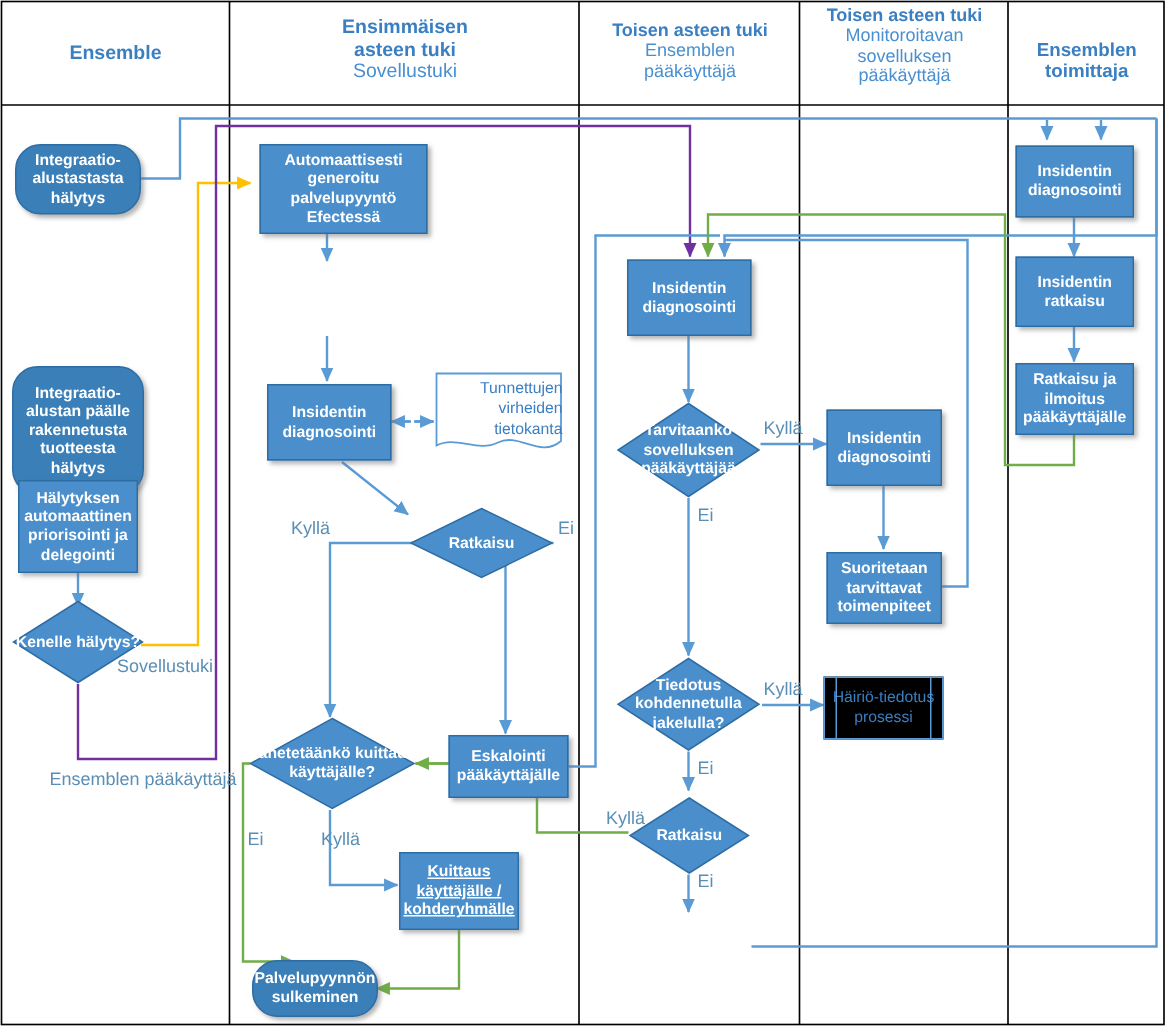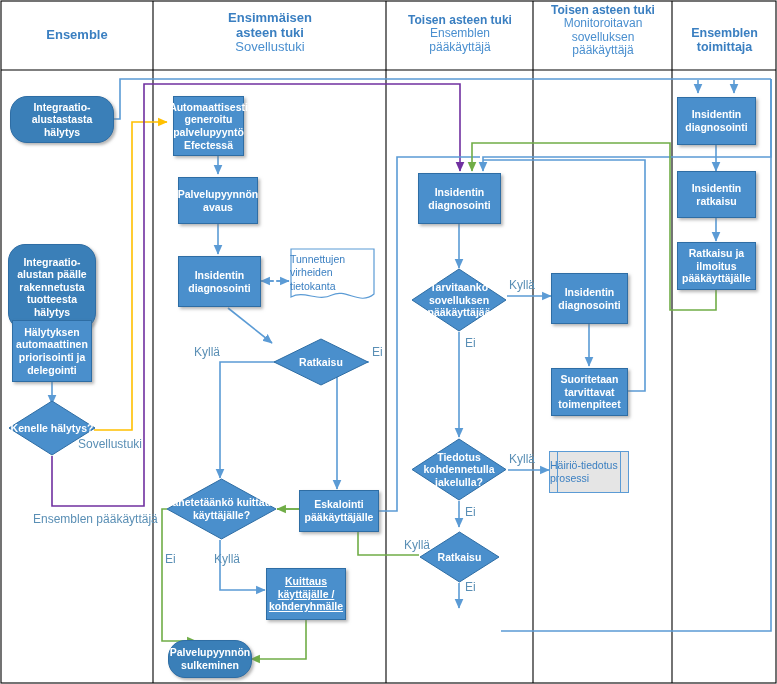--- a/index.html
+++ b/index.html
@@ -26,27 +26,27 @@
   }
   .dec-wrap{position:absolute;}
   .dec-wrap .dec-label{
     position:absolute;left:0;top:0;width:100%;height:100%;
     display:flex;align-items:center;justify-content:center;text-align:center;
     color:#fff;font-size:10.5px;font-weight:bold;line-height:1.2;
     pointer-events:none;
   }
   .doc-node{
     position:absolute;box-sizing:border-box;display:flex;align-items:center;
-    justify-content:center;text-align:left;color:#3a7fc1;
+    justify-content:center;text-align:right;color:#3a7fc1;
     font-size:10.5px;line-height:1.25;background:#fff;
   }
   .predef{
     position:absolute;box-sizing:border-box;display:flex;align-items:center;
-    justify-content:center;text-align:left;color:#3a7fc1;
-    font-size:10.5px;line-height:1.25;background:#e5e5e5;
+    justify-content:center;text-align:center;color:#3a7fc1;
+    font-size:10.5px;line-height:1.25;background:#000000;
     border:1px solid #5b9bd5;
   }
   .predef:before,.predef:after{
     content:"";position:absolute;top:0;bottom:0;width:0;border-left:1px solid #5b9bd5;
   }
   .predef:before{left:7px;} .predef:after{right:7px;}
   .edge-label{
     position:absolute;color:#5a8fb5;font-size:12px;white-space:nowrap;
   }
 </style>
@@ -160,21 +160,21 @@
     <span class="sub">Monitoroitavan</span>
     <span class="sub">sovelluksen</span>
     <span class="sub">pääkäyttäjä</span>
   </div>
 
   <div class="lane-title" style="left:674px;top:26px;width:101px;font-size:12.5px;">
     <span>Ensemblen</span><br>
     <span>toimittaja</span>
   </div>
 
-  <div class="node term" style="left:10px;top:96px;width:104px;height:47px;">
+  <div class="node term" style="left:10px;top:96px;width:84px;height:47px;">
     <span>Integraatio-alustastasta hälytys</span>
   </div>
 
   <div class="node term" style="left:8px;top:244px;width:88px;height:86px;">
     <span>Integraatio-alustan päälle rakennetusta tuotteesta hälytys</span>
   </div>
 
   <div class="node proc" style="left:12px;top:320px;width:80px;height:62px;">
     <span>Hälytyksen automaattinen priorisointi ja delegointi</span>
   </div>
@@ -188,27 +188,24 @@
     </div>
   </div>
 
   <div class="edge-label" style="left:78px;top:437px;">
     <span>Sovellustuki</span>
   </div>
   <div class="edge-label" style="left:33px;top:512px;">
     <span>Ensemblen pääkäyttäjä</span>
   </div>
 
-  <div class="node proc" style="left:173px;top:96px;width:71px;height:60px;">
+  <div class="node proc" style="left:173px;top:96px;width:112px;height:60px;">
     <span>Automaattisesti generoitu palvelupyyntö Efectessä</span>
   </div>
 
-  <div class="node proc" style="left:178px;top:177px;width:80px;height:47px;">
-    <span>Palvelupyynnön avaus</span>
-  </div>
 
   <div class="node proc" style="left:178px;top:256px;width:83px;height:51px;">
     <span>Insidentin diagnosointi</span>
   </div>
 
   <div class="doc-node" style="left:290px;top:248px;width:85px;height:56px;">
     <svg width="85" height="56" style="position:absolute;left:0;top:0;">
       <path d="M1,1 L84,1 L84,46 C70,58 56,40 42,47 C28,54 14,42 1,49 Z" fill="#ffffff" stroke="#5b9bd5" stroke-width="1.2"></path>
     </svg>
     <span style="position:relative;z-index:2;padding-bottom:6px;">Tunnettujen virheiden tietokanta</span>

